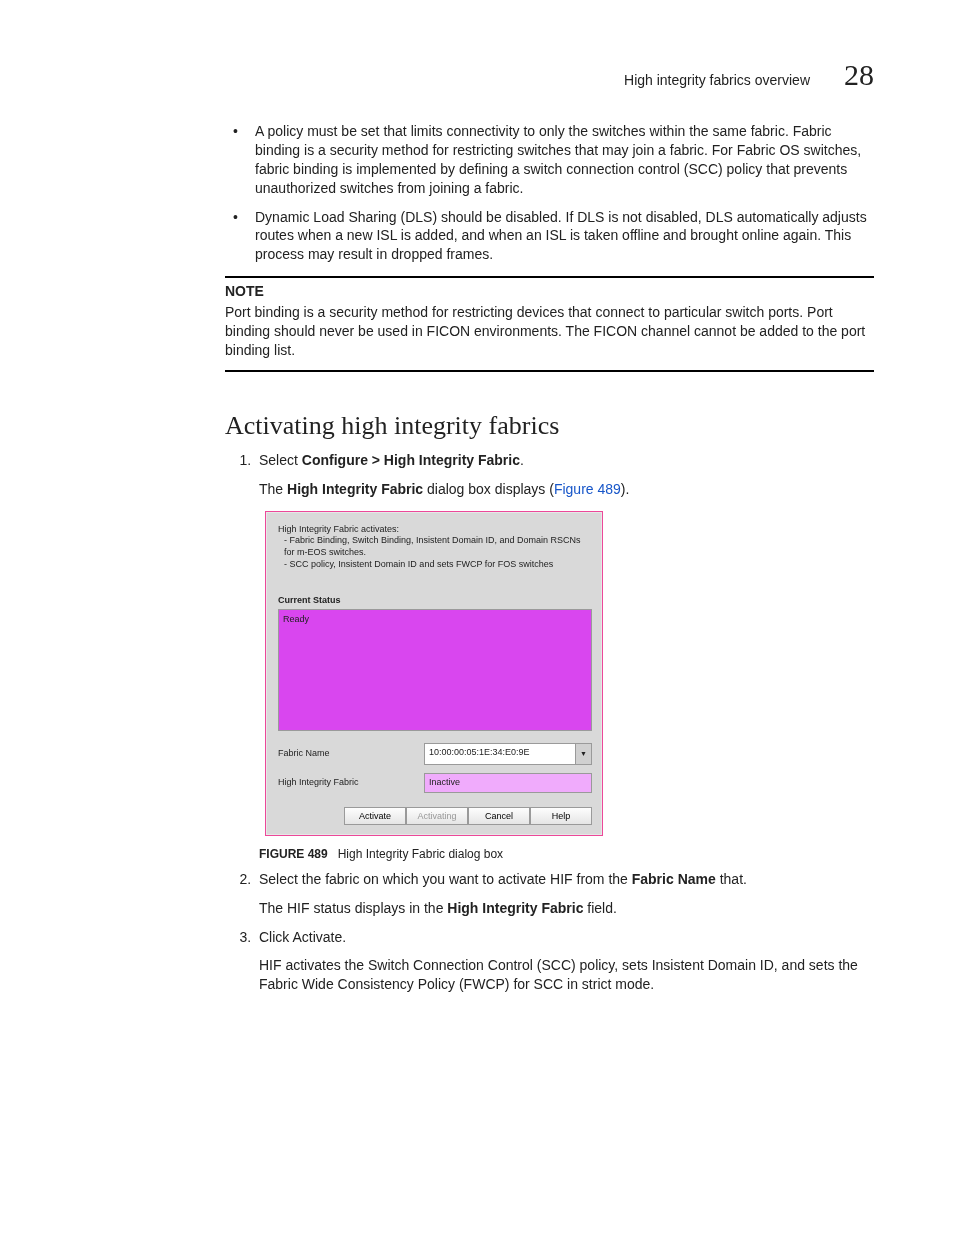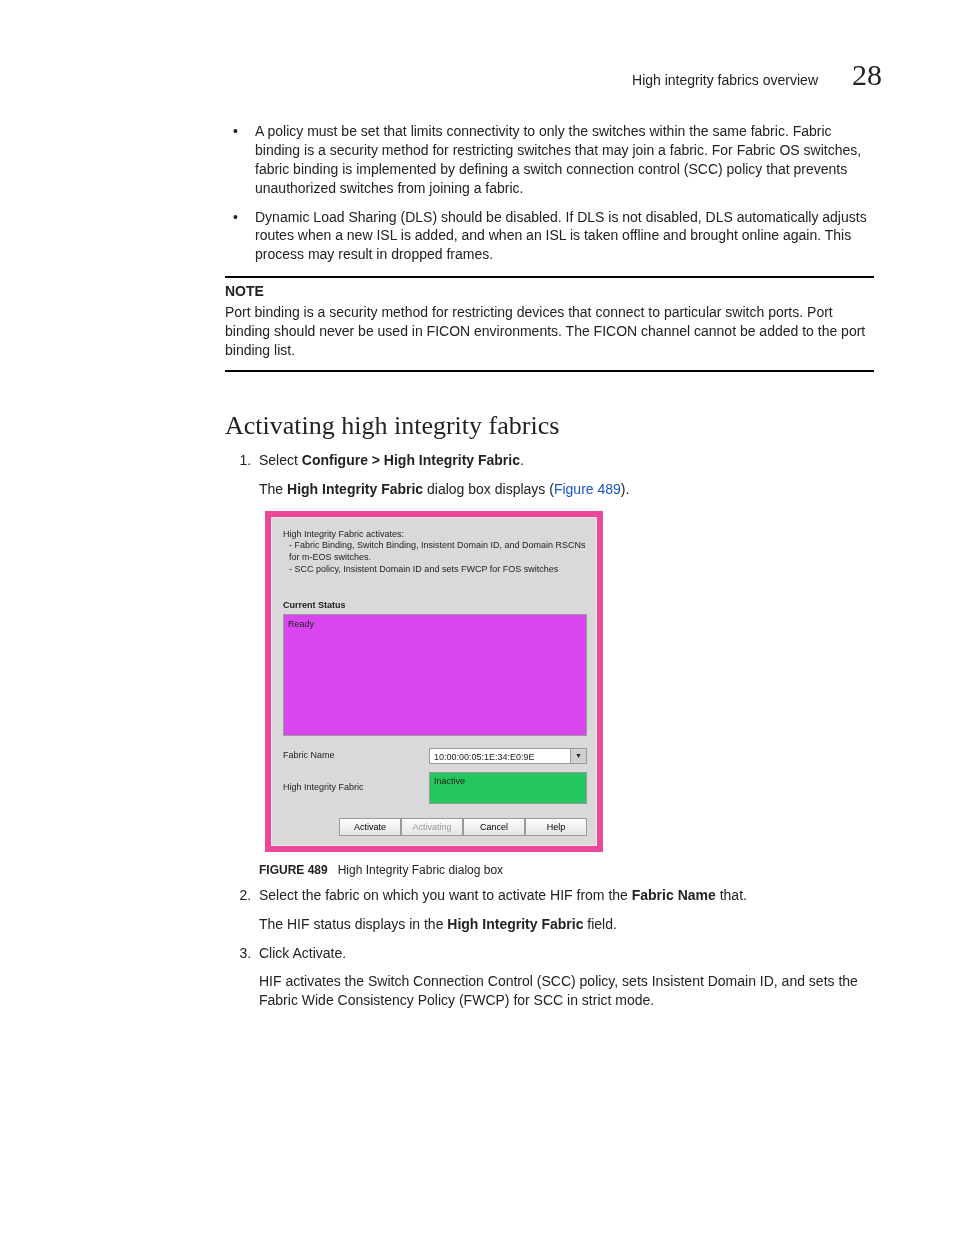--- a/index.html
+++ b/index.html
@@ -11,21 +11,21 @@
   .page {
     width: 954px;
     height: 1235px;
     position: relative;
     box-sizing: border-box;
     padding: 58px 80px 0 225px;
   }
   .running-head {
     position: absolute;
     top: 58px;
-    right: 72px;
+    right: 80px;
     display: flex;
     align-items: baseline;
     gap: 34px;
   }
   .running-head .title {
     font-size: 14px;
     color: #222;
   }
   .running-head .chap {
     font-family: Georgia, "Times New Roman", serif;
@@ -91,21 +91,21 @@
   .b { font-weight: bold; }
   .link { color: #1756c9; }
 
   
   .shot-wrap {
     margin: 12px 0 6px 6px;
   }
   .dialog {
     width: 338px;
     background: #d9d9d9;
-    border: 6px solid #ec4899;
+    border: 1px solid #ec4899;
     box-shadow: 0 0 0 1px #e7e7e7 inset;
     padding: 12px 10px 10px 12px;
     box-sizing: border-box;
     font-family: Arial, sans-serif;
   }
   .dialog .desc {
     font-size: 9px;
     color: #222;
     line-height: 1.3;
   }
@@ -134,21 +134,21 @@
     margin-top: 12px;
     gap: 6px;
   }
   .dialog .row-label {
     font-size: 9px;
     width: 140px;
   }
   .combo {
     flex: 1;
     display: flex;
-    height: 16px;
+    height: 22px;
   }
   .combo .field {
     flex: 1;
     background: #fff;
     border: 1px solid #9a9a9a;
     font-size: 9px;
     padding: 2px 4px;
     box-sizing: border-box;
   }
   .combo .arrow {
@@ -158,23 +158,23 @@
     border-left: none;
     display: flex;
     align-items: center;
     justify-content: center;
     font-size: 7px;
     color: #222;
     box-sizing: border-box;
   }
   .dialog .textfield {
     flex: 1;
-    background: #22c55e;
-    border: 1px solid #9a9a9a;
-    height: 32px;
+    background: #f0abfc;
+    border: 1px solid #9a9a9a;
+    height: 20px;
     font-size: 9px;
     padding: 2px 4px;
     box-sizing: border-box;
   }
   .dialog .buttons {
     display: flex;
     justify-content: flex-end;
     margin-top: 14px;
   }
   .dialog button {

